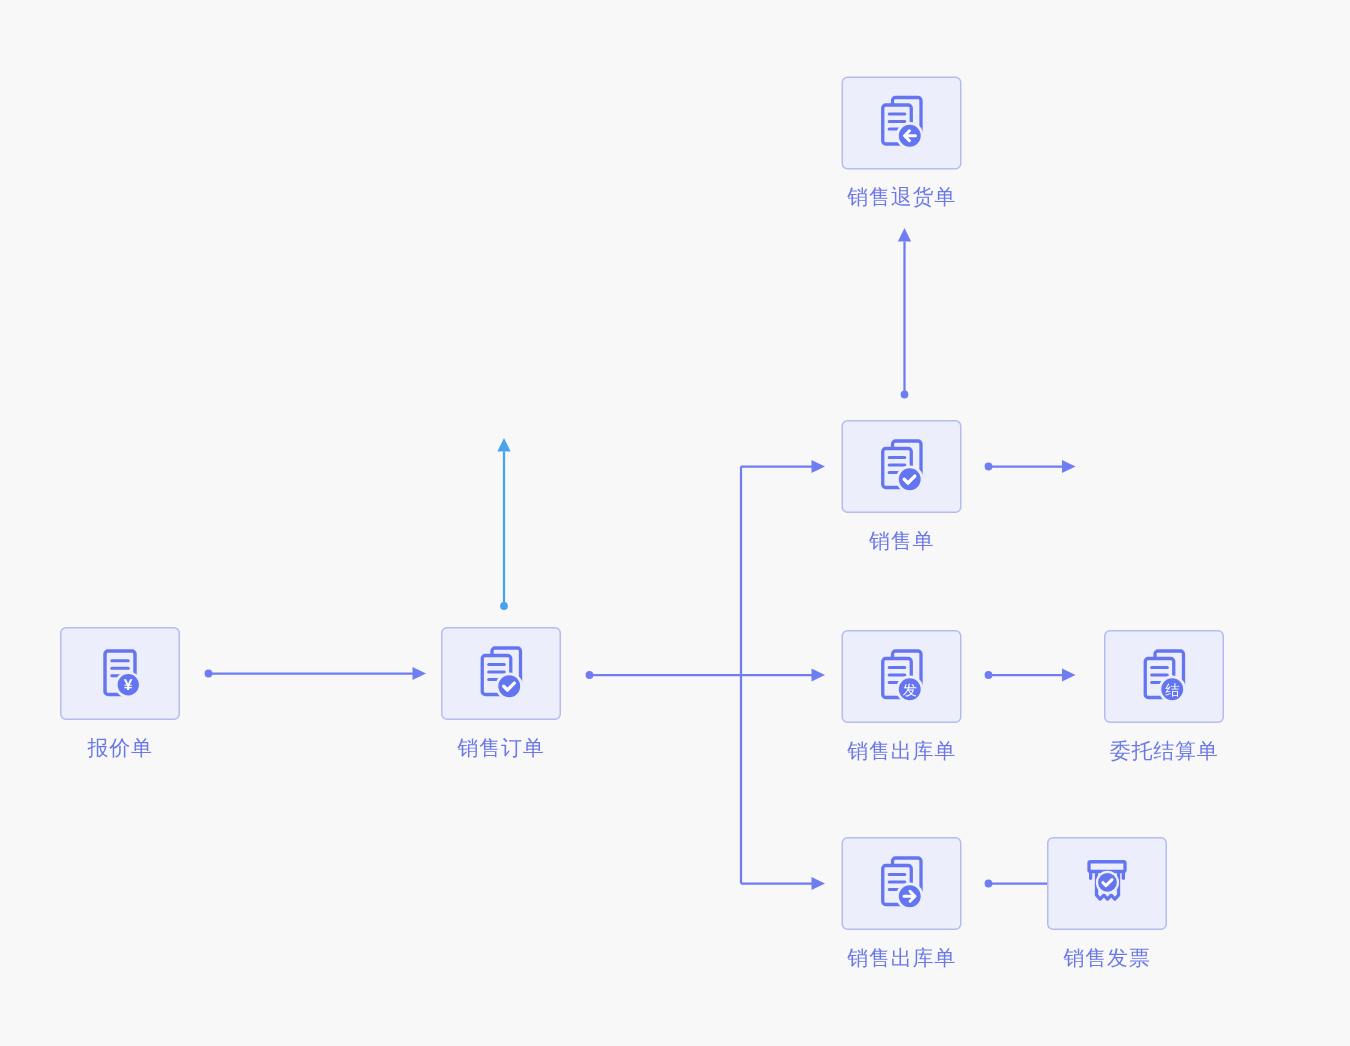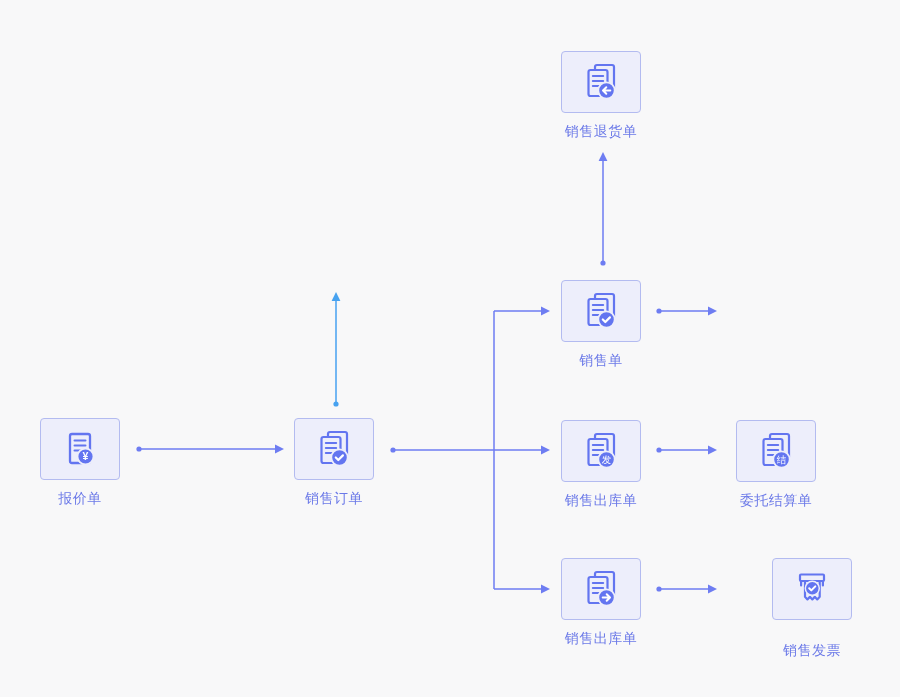--- a/index.html
+++ b/index.html
@@ -29,21 +29,21 @@
 
   #n-quotation      { left:42px;  top:418px; }
   #n-production     { left:296px; top:194px; }
   #n-sales-order    { left:296px; top:418px;text-align:center; }
   #n-sales-return   { left:563px; top:51px;  }
   #n-sales-slip     { left:563px; top:280px; }
   #n-sales-invoicing{ left:738px; top:280px; }
   #n-consign-ship   { left:563px; top:420px; }
   #n-consign-settle { left:738px; top:420px; }
   #n-sales-outbound { left:563px; top:558px; }
-  #n-sales-invoice  { left:774px; top:558px;gap:12px; }
+  #n-sales-invoice  { left:700px; top:558px; }
 </style>
 </head>
 <body>
 
 <div class="stage">
 
   <svg class="connectors" width="900" height="697" viewBox="0 0 900 697">
     <g stroke="#6e7df2" fill="#6e7df2" stroke-width="1.5">
 
       <g>

